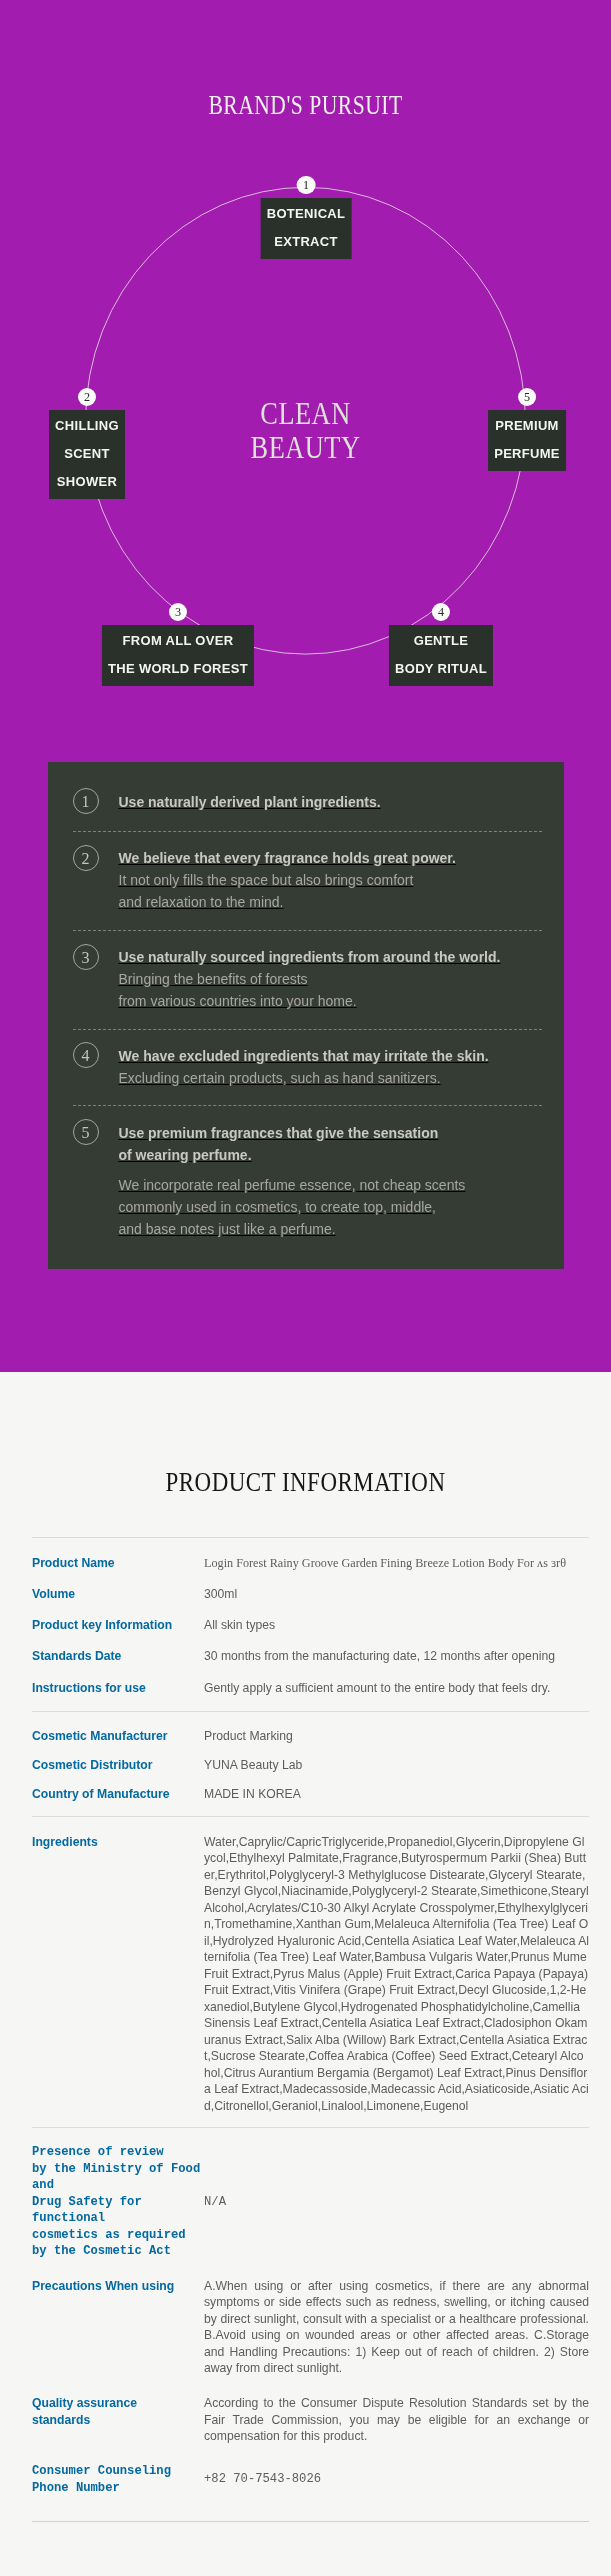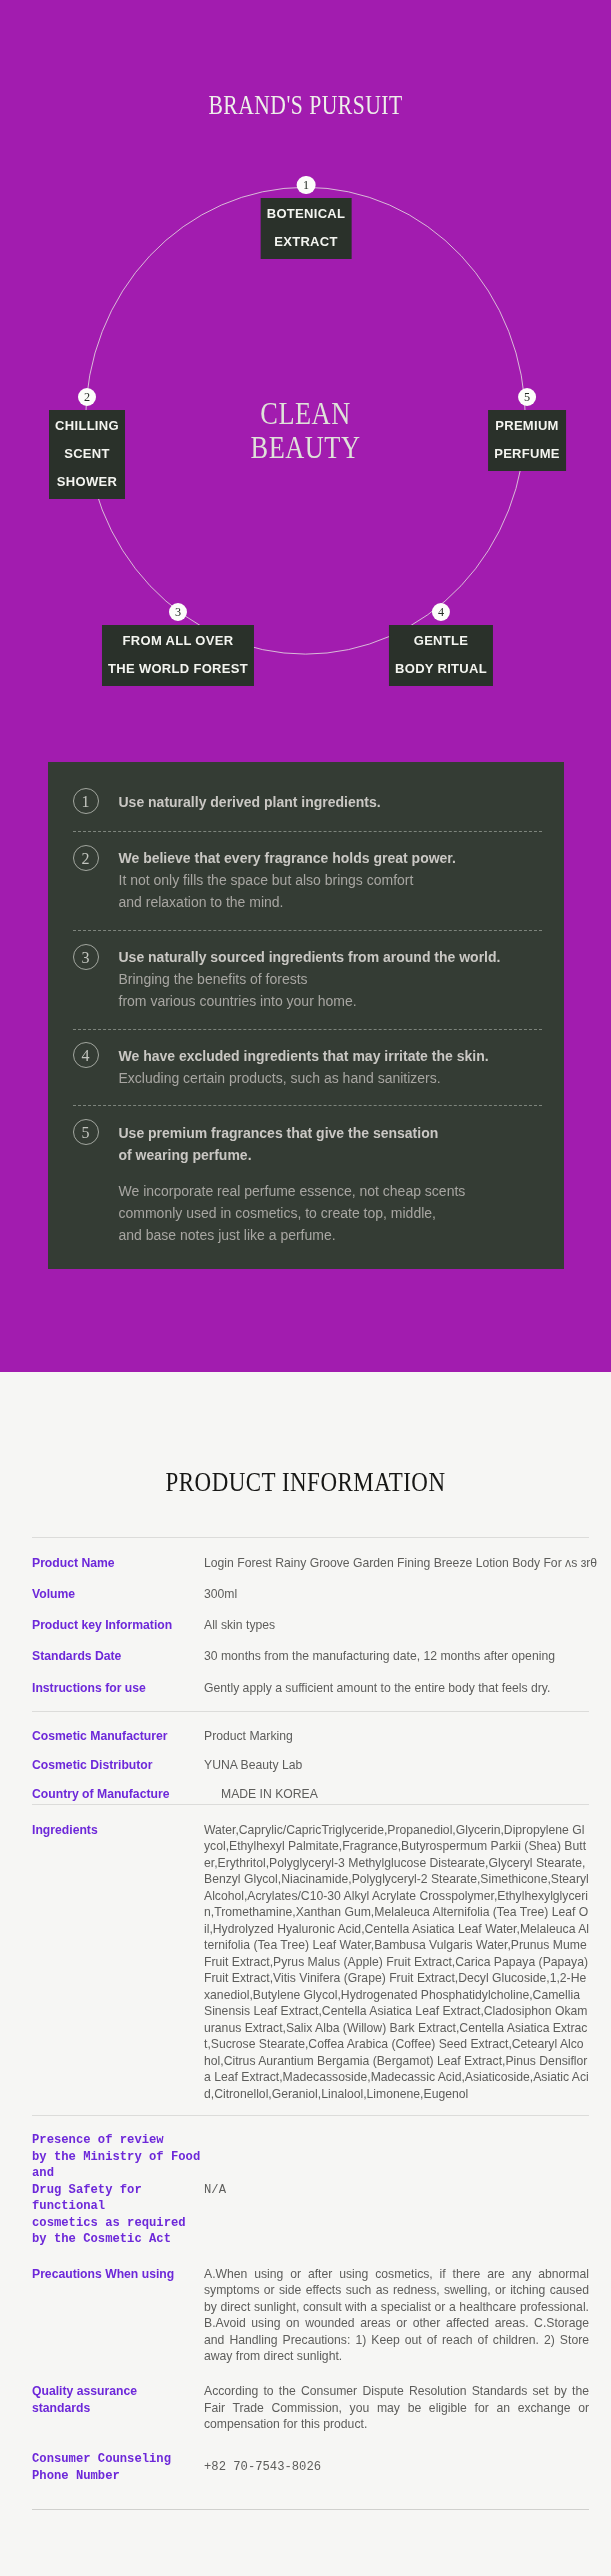--- a/index.html
+++ b/index.html
@@ -19,42 +19,42 @@
     font-weight:bold;font-size:13px;line-height:28px;letter-spacing:0.3px;white-space:pre-line;}
   .center-text{position:absolute;top:397px;left:0;width:611px;text-align:center;
     color:#dfe2d9;font-size:31px;line-height:34px;letter-spacing:0.6px;transform:scaleX(.85);white-space:pre-line;}
 
   .panel{position:absolute;top:762px;left:48px;width:516px;height:507px;background:#343c34;
     box-sizing:border-box;padding:13.5px 22px 0 24.5px;}
   .principle{display:flex;align-items:flex-start;padding:15.3px 0 16.5px;}
   .p-badge{flex:none;width:26px;height:26px;border-radius:50%;border:0.6px solid #a2a69f;
     box-sizing:border-box;color:#c3c5bf;font-family:"Liberation Serif","DejaVu Serif",serif;
     font-size:16px;line-height:25px;text-align:center;margin-right:20px;margin-top:-2.4px;}
-  .p-text{flex:1;}
+  .p-text{flex:1;text-decoration:underline;}
   .p-head{color:#cac8c4;font-weight:bold;font-size:14px;line-height:22px;white-space:pre-line;}
   .p-body{color:#a8a6a2;font-size:14px;line-height:22px;white-space:pre-line;}
   .p-body:empty{display:none;}
   .dash{border:0;border-top:0.6px dashed rgba(198,203,196,.5);margin:0;}
 
   
   .section-light{width:611px;height:1204px;background:#f6f6f4;box-sizing:border-box;overflow:hidden;}
   .pi-title{padding-top:71px;width:611px;text-align:center;color:#171715;
     font-size:28px;letter-spacing:0.6px;transform:scaleX(.82);}
   .info{margin:39px 22px 0 32px;}
   .rule{height:0.6px;background:#dcdcda;margin:0 0 17px;}
   .rule.bottom{height:1.2px;background:#d0d0ce;margin:24.5px 0 0;}
   .row{display:flex;align-items:flex-start;}
   .row.center{align-items:center;font-family:Liberation Mono, monospace;}
   .row.mb24{margin-bottom:14.7px;}
   .row.mb20{margin-bottom:12.2px;}
-  .row.mb23{margin-bottom:2px;gap:17px;}
+  .row.mb23{margin-bottom:14px;}
   .row.mb30{margin-bottom:18.3px;}
-  .row-label{flex:none;width:172px;color:#6d28d9;font-weight:bold;font-size:12.2px;line-height:16.5px;white-space:pre-line;}
+  .row-label{flex:none;width:172px;color:#0369a1;font-weight:bold;font-size:12.2px;line-height:16.5px;white-space:pre-line;}
   .row-value{flex:1;color:#5d5d5b;font-size:12.2px;line-height:16.5px;}
-  .row-value.nowrap{white-space:nowrap;}
+  .row-value.nowrap{white-space:nowrap;font-family:Liberation Serif, serif;}
   .row-value.breakall{word-break:break-all;}
   .row-value.justify{text-align:justify;}
 </style>
 </head>
 <body>
 
 <div class="page">
 
   <section class="section-dark">
     <h1 class="brand-title serif">BRAND'S PURSUIT</h1>
@@ -135,21 +135,21 @@
           <div class="p-body">Excluding certain products, such as hand sanitizers.</div>
         </div>
       </div>
       <hr class="dash">
 
       <div class="principle">
         <span class="p-badge serif">5</span>
         <div class="p-text">
           <div class="p-head">Use premium fragrances that give the sensation
 of wearing perfume.</div>
-          <div class="p-body" style="margin-top:14px;">We incorporate real perfume essence, not cheap scents
+          <div class="p-body" style="margin-top:8px;">We incorporate real perfume essence, not cheap scents
 commonly used in cosmetics, to create top, middle,
 and base notes just like a perfume.</div>
         </div>
       </div>
 
     </div>
   </section>
 
   <section class="section-light">
     <h2 class="pi-title serif">PRODUCT INFORMATION</h2>

